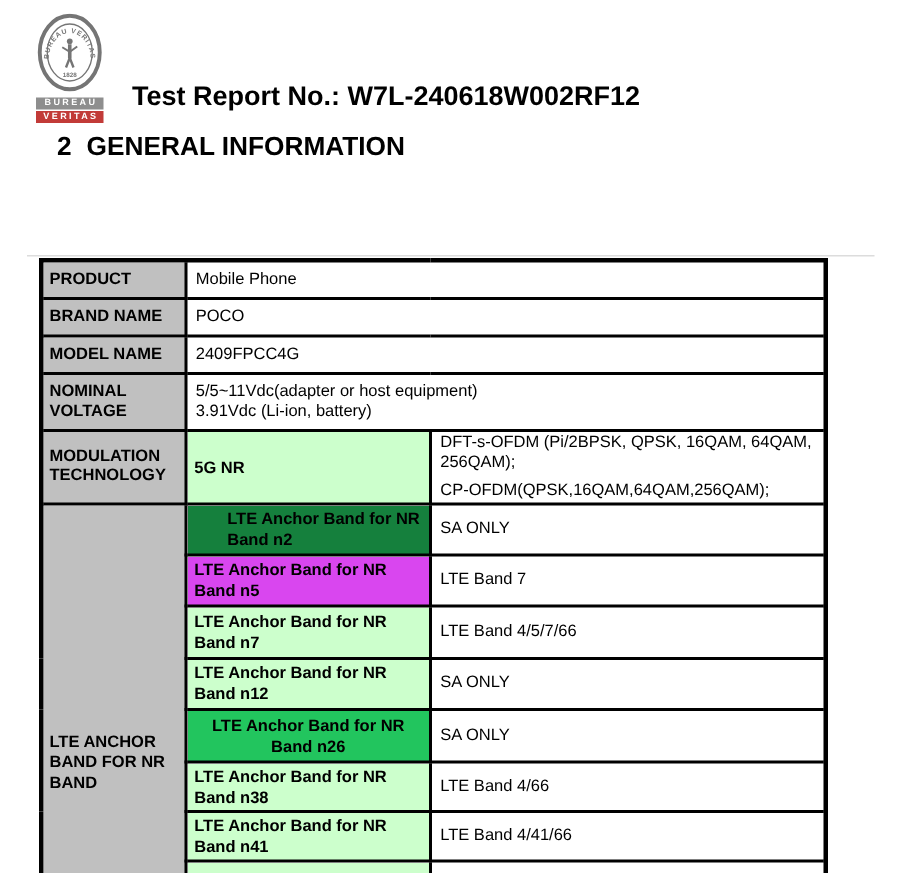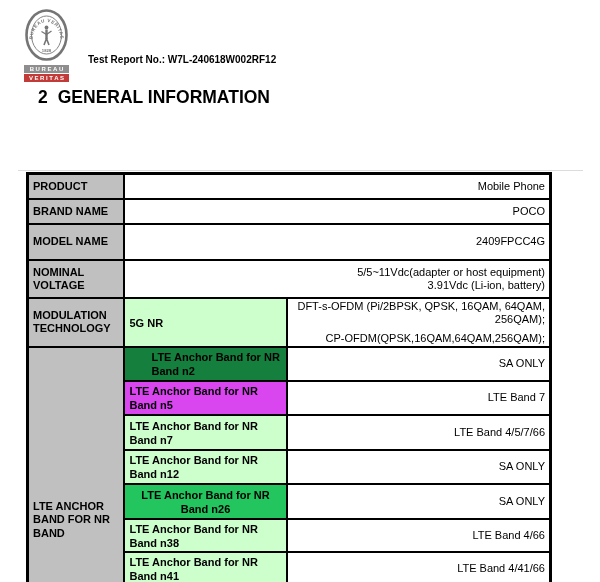--- a/index.html
+++ b/index.html
@@ -22,21 +22,21 @@
     color: #fff; font-size: 6px; font-weight: bold;
     letter-spacing: 1.6px; text-align: center; line-height: 8px;
     padding-left: 1.6px; 
     overflow: hidden; white-space: nowrap;
   }
   .logo-bar.bureau { margin-top: 3px; }
 
   
   .report-no {
     position: absolute; left: 88px; top: 54px;
-    font-size: 10px; font-weight: bold; white-space: nowrap;
+    font-size: 18px; font-weight: bold; white-space: nowrap;
   }
   .h1 {
     position: absolute; left: 38px; top: 87px;
     font-size: 17.5px; font-weight: bold; white-space: nowrap;
   }
   .h1 .h1-title { margin-left: 10px; }
   .h2 {
     position: absolute; left: 27px; top: 141px;
     font-size: 12.5px; font-weight: bold; white-space: nowrap;
   }
@@ -62,21 +62,20 @@
   th.lbl {
     text-align: left;
     font-weight: bold;
     padding: 1px 2px 1px 4px;
     line-height: 13px;
   }
   td.val {
     padding: 1px 4px 1px 6px;
     line-height: 13px;
     font-weight: normal;
-    text-align: right;
   }
   td.band {
     font-weight: bold;
     vertical-align: top;
     padding: 2px 4px 1px 5px;
     line-height: 14px;
   }
   td.val .para + .para { margin-top: 6px; }
   th.group-lbl {
     vertical-align: middle;
@@ -129,21 +128,21 @@
         <tr style="height:25px">
       <th class="lbl gray" style="background: rgb(192, 192, 192);">PRODUCT</th>
       <td class="val" colspan="2">Mobile Phone</td>
     </tr>
 
     <tr style="height:25px">
       <th class="lbl gray" style="background: rgb(192, 192, 192);">BRAND NAME</th>
       <td class="val" colspan="2">POCO</td>
     </tr>
 
-    <tr style="height:36px">
+    <tr style="height:25px">
       <th class="lbl gray" style="background: rgb(192, 192, 192);">MODEL NAME</th>
       <td class="val" colspan="2">2409FPCC4G</td>
     </tr>
 
     <tr style="height:38px">
       <th class="lbl gray" style="background: rgb(192, 192, 192);">NOMINAL VOLTAGE</th>
       <td class="val" colspan="2">
         <div class="para" style="margin:0">5/5~11Vdc(adapter or host equipment)</div>
         <div>3.91Vdc (Li-ion, battery)</div>
       </td>

